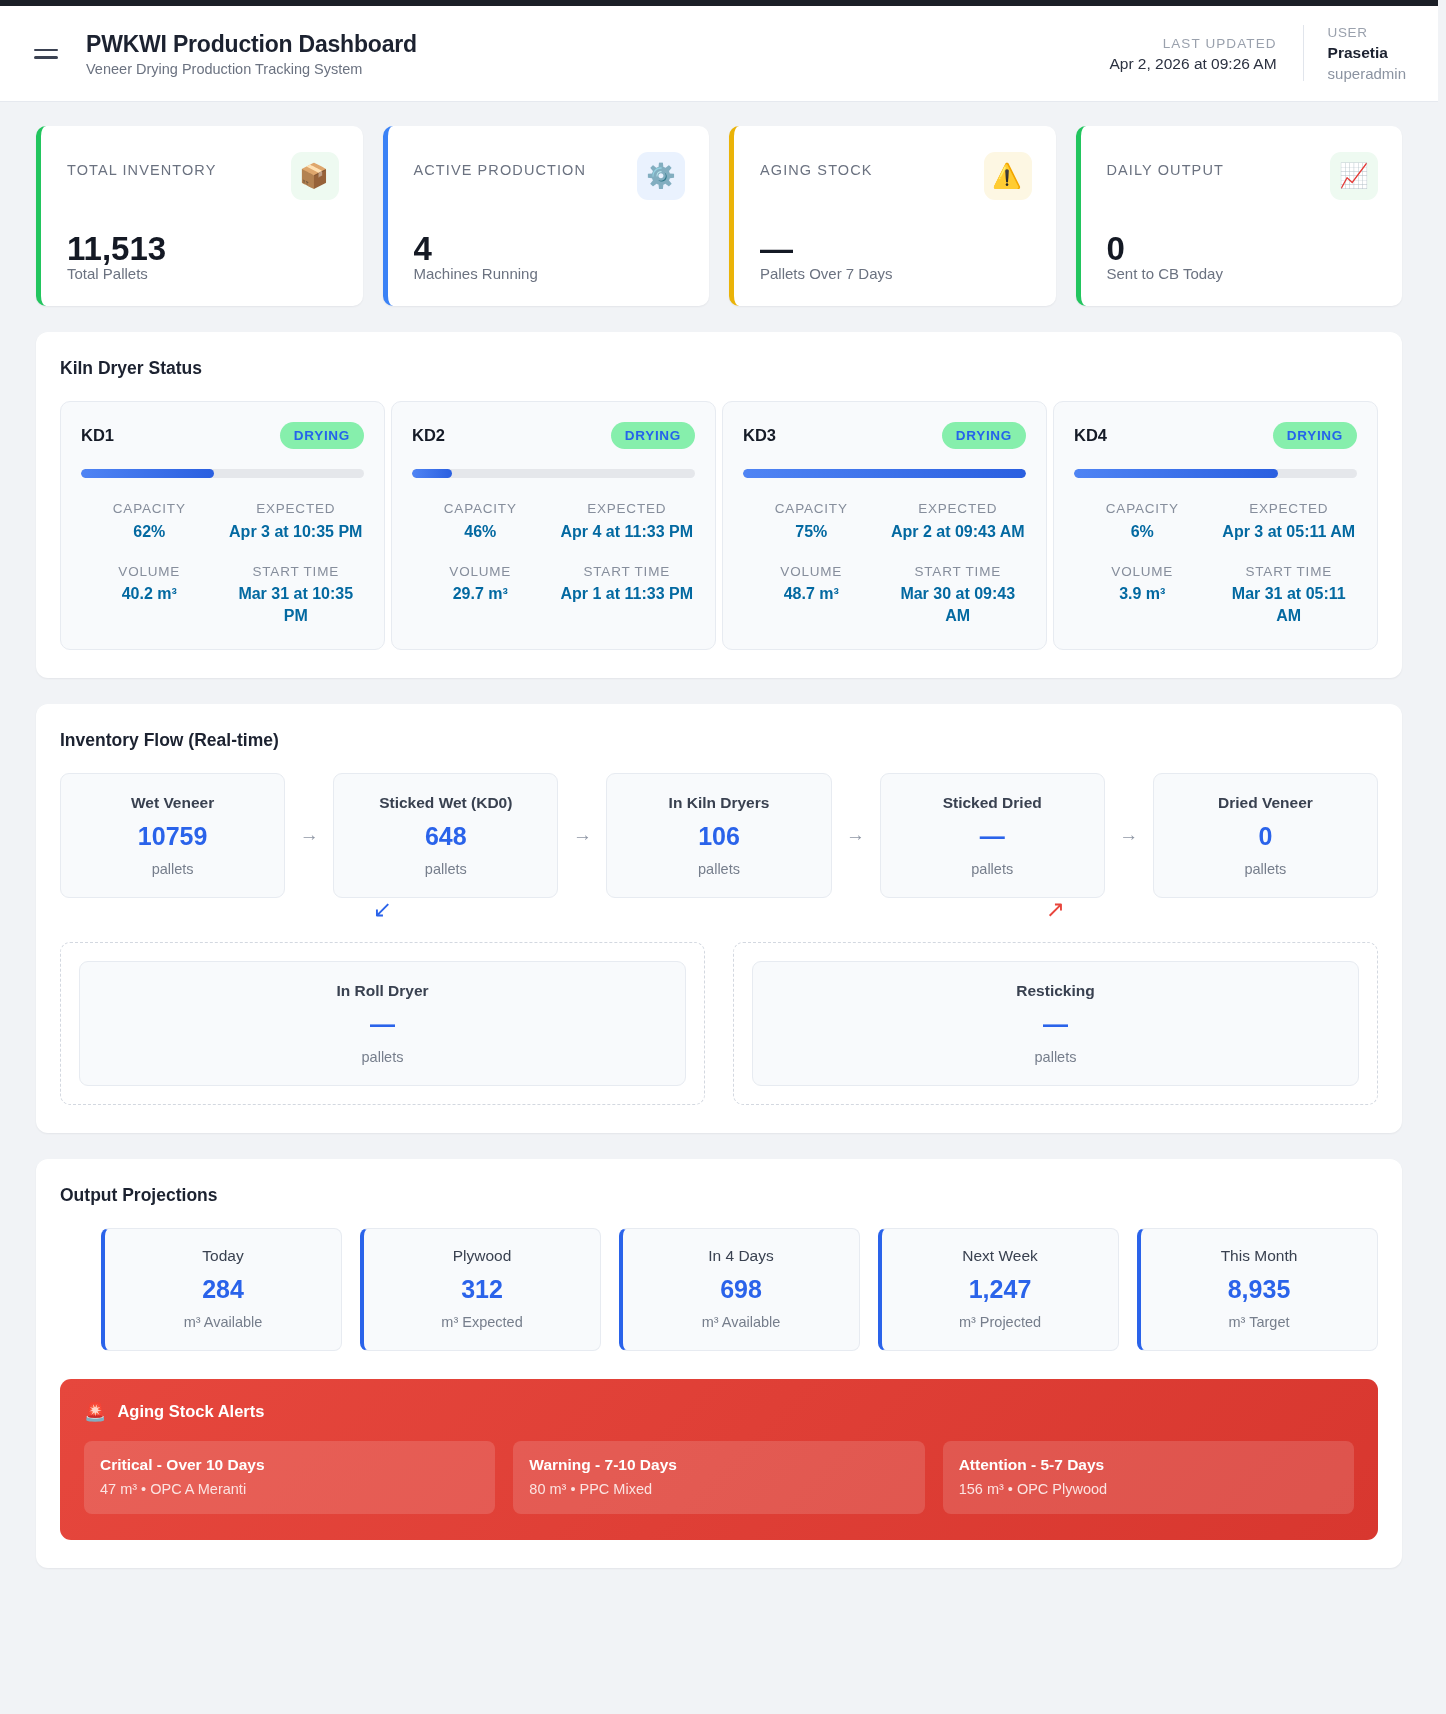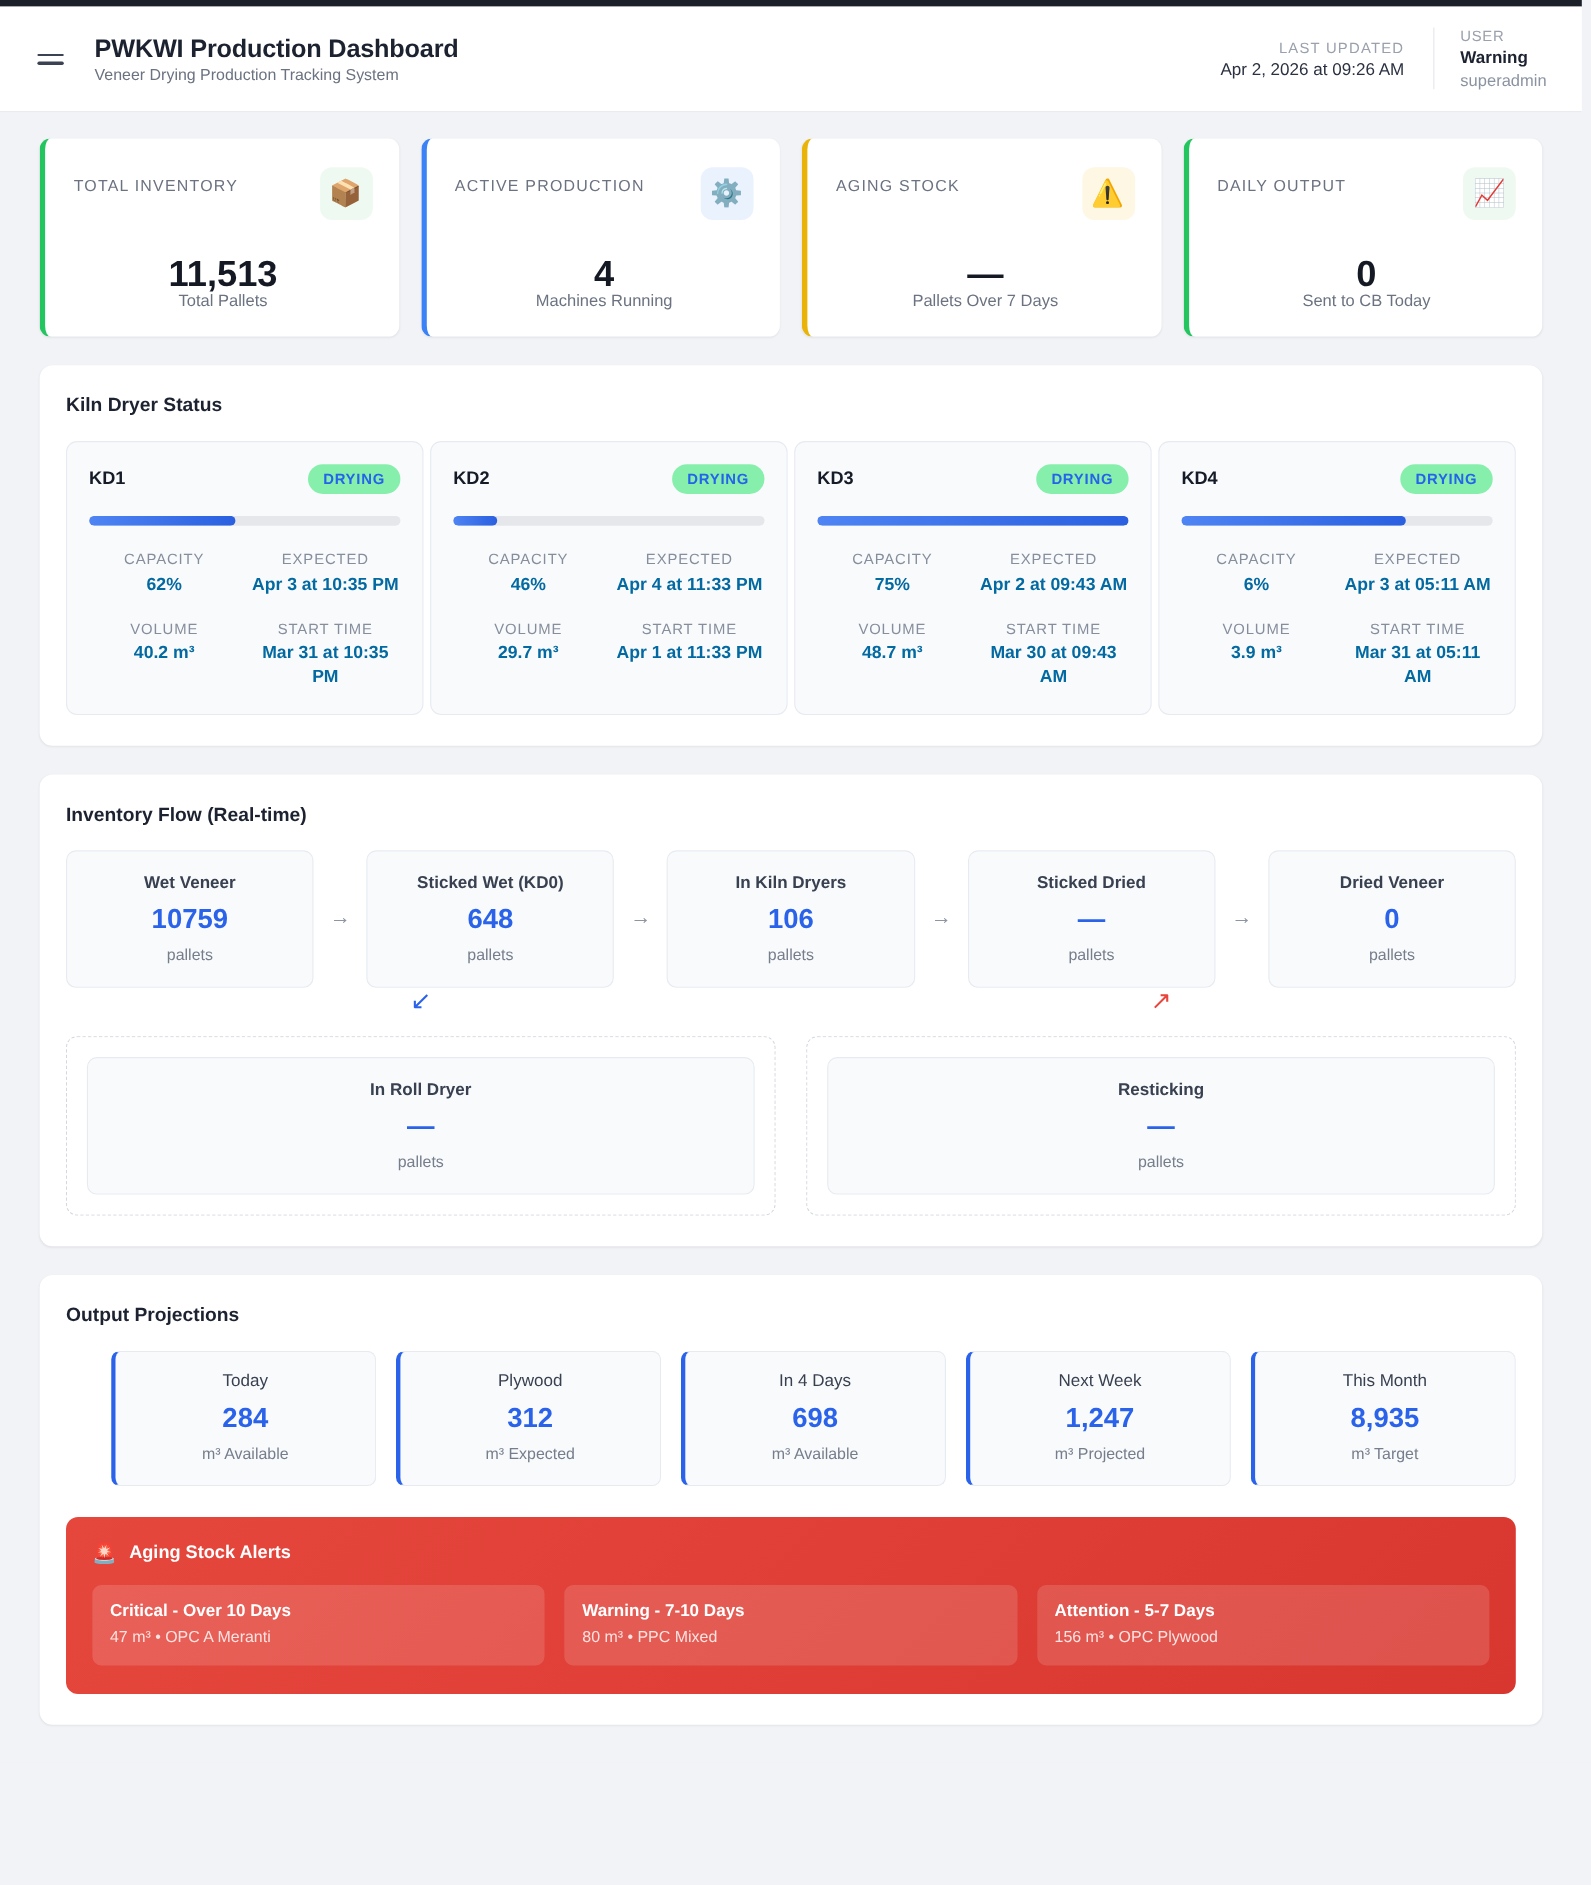--- a/index.html
+++ b/index.html
@@ -44,21 +44,21 @@
   }
   .updated-value { font-size: 15.5px; color: #2b3140; margin-top: 1px; }
   .vsep { width: 1px; height: 56px; background: #e1e5ec; }
   .user-block { padding-left: 24px; }
   .user-label { font-size: 13.5px; color: #9aa1ad; letter-spacing: 0.6px; line-height: 1.5; }
   .user-name { font-size: 15.5px; color: #1c2230; font-weight: bold; line-height: 1.35; }
   .user-role { font-size: 15px; color: #8b93a1; line-height: 1.35; }
 
   
   .kpi-row {
-    display: flex; gap: 20px; padding: 24px 36px 0 36px; text-align: center;
+    display: flex; gap: 20px; padding: 24px 36px 0 36px;
   }
   .kpi {
     flex: 1; background: #fff; border-radius: 10px;
     padding: 26px 24px 24px 26px;
     border-left: 5px solid #22c55e;
     box-shadow: 0 1px 2px rgba(16,24,40,.06);
     min-height: 176px; position: relative;
   }
   .kpi-top { display: flex; align-items: flex-start; justify-content: space-between; }
   .kpi-label {
@@ -182,21 +182,21 @@
       <div class="app-sub">Veneer Drying Production Tracking System</div>
     </div>
     <div class="header-right">
       <div class="updated">
         <div class="updated-label">LAST UPDATED</div>
         <div class="updated-value">Apr 2, 2026 at 09:26 AM</div>
       </div>
       <div class="vsep"></div>
       <div class="user-block">
         <div class="user-label">USER</div>
-        <div class="user-name">Warning</div>
+        <div class="user-name">Prasetia</div>
         <div class="user-role">superadmin</div>
       </div>
     </div>
   </div>
 
   <div class="kpi-row" id="kpi-row">
       <div class="kpi" style="border-left-color: rgb(34, 197, 94);">
         <div class="kpi-top">
           <div class="kpi-label">TOTAL INVENTORY</div>
           <div class="kpi-icon" style="background: rgb(238, 250, 241);">📦</div>

